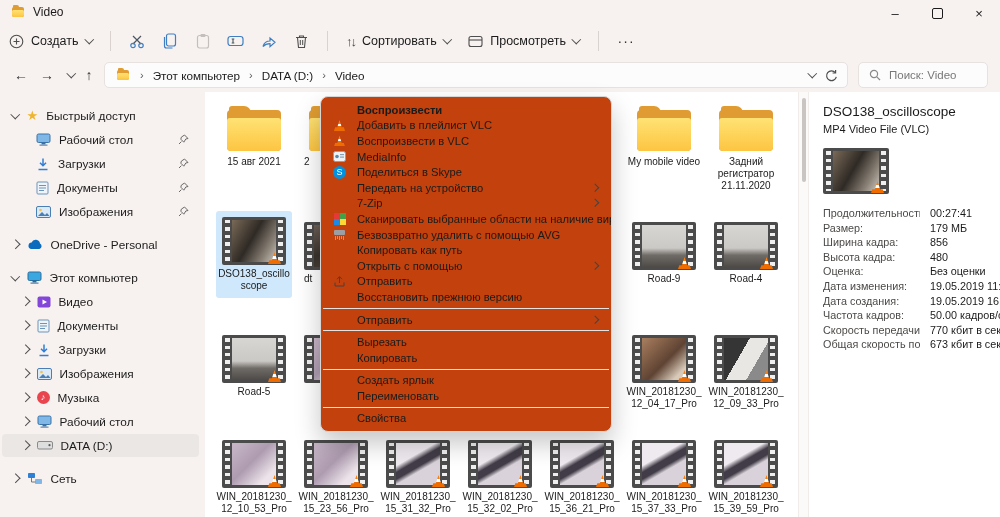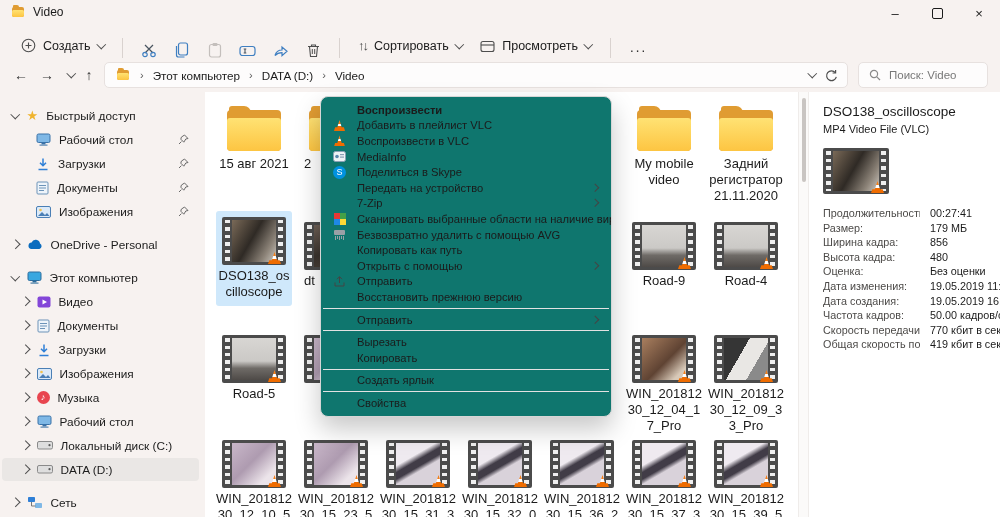--- a/index.html
+++ b/index.html
@@ -7,21 +7,21 @@
        font-family:"Liberation Sans", sans-serif;background:#f7f2f0;color:#1b1b1b;}
   svg{display:block;}
 
   
   .titlebar{position:absolute;top:0;left:0;right:0;height:24px;display:flex;align-items:center;gap:7px;padding-left:10px;font-size:12px;}
   .win-controls{position:absolute;right:0;top:0;height:26px;display:flex;}
   .wc{width:42px;height:26px;display:flex;align-items:center;justify-content:center;font-size:13px;color:#1b1b1b;}
   .wc .maxbox{width:9px;height:9px;border:1.1px solid #1b1b1b;border-radius:2px;}
 
   
-  .toolbar{position:absolute;top:24px;left:0;right:0;height:34px;display:flex;align-items:flex-end;padding-left:12px;font-size:12.5px;}
+  .toolbar{position:absolute;top:24px;left:0;right:0;height:34px;display:flex;align-items:center;font-size:12.5px;}
   .tb-btn{display:flex;align-items:center;gap:7px;padding:5px 9px;border-radius:5px;}
   .tb-ico{width:33px;display:flex;justify-content:center;align-items:center;}
   .tb-sep{width:1px;height:20px;background:#d9d2cf;margin:0 9px;}
   .cv{display:inline-block;width:5.5px;height:5.5px;border-right:1.3px solid #4e4e4e;border-bottom:1.3px solid #4e4e4e;}
   .cv.d{transform:rotate(45deg);margin-top:-3px;}
   .cv.r{transform:rotate(-45deg);}
   .sortglyph{letter-spacing:-2px;font-size:13px;color:#444;}
   .more{font-size:14px;letter-spacing:1px;color:#333;padding:0 10px;}
 
   
@@ -40,21 +40,21 @@
   .gap{height:9px;}
   .ind-child{padding-left:34px;}
   .ind-sub{padding-left:20px;}
   .icstar{color:#f0b42d;font-size:13px;line-height:13px;}
   .icsq{display:flex;align-items:center;justify-content:center;}
 
   
   .files{position:absolute;left:205px;top:92px;width:593px;bottom:0;background:#fff;display:grid;
          grid-template-columns:repeat(7,82px);grid-template-rows:106px 124px 106px 1fr;
          padding:8px 0 0 8px;justify-items:center;align-items:start;overflow:hidden;}
-  .tile{width:80px;display:flex;flex-direction:column;align-items:center;text-align:center;font-size:13px;line-height:1.22;}
+  .tile{width:80px;display:flex;flex-direction:column;align-items:center;text-align:center;font-size:10px;line-height:1.22;}
   .tile .lbl{margin-top:3px;overflow-wrap:anywhere;max-width:78px;}
   .tile.partial .lbl{align-self:flex-start;text-align:left;padding-left:8px;}
   .c1{grid-column:1}.c2{grid-column:2}.c3{grid-column:3}.c4{grid-column:4}.c5{grid-column:5}.c6{grid-column:6}.c7{grid-column:7}
   .r1{grid-row:1}.r2{grid-row:2}.r3{grid-row:3}.r4{grid-row:4}
   .mt16{margin-top:16px;}.mt5{margin-top:5px;}.mt4{margin-top:4px;}
   .tile.sel{background:#cfe8fb;border-radius:3px;padding:6px 0 6px;width:76px;}
 
   
   .folder{position:relative;width:58px;height:47px;margin-top:6px;flex:none;}
   .folder .fb{position:absolute;left:2px;right:2px;top:4px;bottom:2px;background:#e09c32;border-radius:4px;}
@@ -88,21 +88,21 @@
   
   .details{position:absolute;left:808px;top:92px;right:0;bottom:0;background:#fff;border-left:1px solid #efecea;padding:12px 8px 0 14px;box-sizing:border-box;}
   .d-title{font-size:13.5px;}
   .d-sub{font-size:11px;margin-top:4px;}
   .d-film{margin:13px 0 12px;}
   .prop{display:flex;font-size:10.8px;line-height:14.6px;}
   .prop .pl{width:97px;color:#4c4a48;white-space:nowrap;overflow:hidden;flex:none;}
   .prop .pv{color:#1b1b1b;white-space:nowrap;margin-left:10px;}
 
   
-  .ctx{position:absolute;left:320px;top:96px;width:292px;box-sizing:border-box;background:#0f766e;border:1px solid #d6d6d6;border-radius:8px;
+  .ctx{position:absolute;left:320px;top:96px;width:292px;box-sizing:border-box;background:#c2410c;border:1px solid #d6d6d6;border-radius:8px;
        box-shadow:0 12px 26px rgba(0,0,0,.22);padding:5px 0;z-index:20;font-size:11.2px;}
   .mi{position:relative;display:flex;align-items:center;min-height:15.6px;padding:0 14px 0 36px;white-space:nowrap;overflow:hidden;}
   .mi.b{font-weight:bold;}
   .mi .ic{position:absolute;left:11px;width:15px;height:14px;display:flex;align-items:center;justify-content:center;}
   .mi .arr{position:absolute;right:13px;top:50%;width:4.6px;height:4.6px;margin-top:-3px;border-right:1.2px solid #444;border-bottom:1.2px solid #444;transform:rotate(-45deg);}
   .msep{height:1px;background:#e2e2e2;margin:3px 2px;}
   .cone-i{width:11px;height:11px;clip-path:polygon(50% 0%,70% 68%,90% 68%,100% 100%,0% 100%,10% 68%,30% 68%);
           background:linear-gradient(#f57f17 0 36%,#ffffff 36% 58%,#ef6c00 58% 100%);}
   .skype{width:13px;height:13px;border-radius:50%;background:#0092e0;color:#fff;font-size:9px;line-height:13px;text-align:center;}
   .avg4{width:12px;height:12px;display:grid;grid-template-columns:6px 6px;grid-template-rows:6px 6px;}
@@ -384,30 +384,20 @@
     <span class="cv r"></span>
     <span class="icsq">
         <svg width="15" height="13">
           <rect x="1" y="1" width="13" height="8.5" rx="1.5" fill="#7fb8e6" stroke="#3a72a8"></rect>
           <rect x="5.5" y="10" width="4" height="1.4" fill="#3a72a8"></rect>
           <rect x="3.5" y="11.6" width="8" height="1" fill="#3a72a8"></rect>
         </svg>
       </span>
     <span class="lab">Рабочий стол</span>
   </div>
-  <div class="si ind-sub">
-    <span class="cv r"></span>
-    <span class="icsq">
-        <svg width="16" height="9">
-          <rect x="0.5" y="0.5" width="15" height="7.5" rx="1.5" fill="#dedede" stroke="#8a8a8a"></rect>
-          <circle cx="12.5" cy="4.2" r="1.1" fill="#5a5a5a"></circle>
-        </svg>
-      </span>
-    <span class="lab">Локальный диск (C:)</span>
-  </div>
   <div class="si ind-sub sel">
     <span class="cv r"></span>
     <span class="icsq">
         <svg width="16" height="9">
           <rect x="0.5" y="0.5" width="15" height="7.5" rx="1.5" fill="#dedede" stroke="#8a8a8a"></rect>
           <circle cx="12.5" cy="4.2" r="1.1" fill="#5a5a5a"></circle>
         </svg>
       </span>
     <span class="lab">DATA (D:)</span>
   </div>
@@ -639,21 +629,21 @@
   <div class="prop">
       <span class="pl">Частота кадров:</span>
       <span class="pv">50.00 кадров/с</span>
     </div>
   <div class="prop">
       <span class="pl">Скорость передачи да...</span>
       <span class="pv">770 кбит в сек</span>
     </div>
   <div class="prop">
       <span class="pl">Общая скорость пото...</span>
-      <span class="pv">419 кбит в сек</span>
+      <span class="pv">673 кбит в сек</span>
     </div>
 </div>
 
 <div class="ctx">
   <div class="mi b">
       <span>Воспроизвести</span>
     </div>
   <div class="mi">
     <span class="ic">
         <span class="cone-i"></span>
@@ -739,17 +729,20 @@
   <div class="mi">
       <span>Вырезать</span>
     </div>
   <div class="mi">
       <span>Копировать</span>
     </div>
   <div class="msep"></div>
   <div class="mi">
       <span>Создать ярлык</span>
     </div>
+  <div class="mi">
+      <span>Переименовать</span>
+    </div>
   <div class="msep"></div>
   <div class="mi">
       <span>Свойства</span>
     </div>
 </div>
 
 </body></html>

